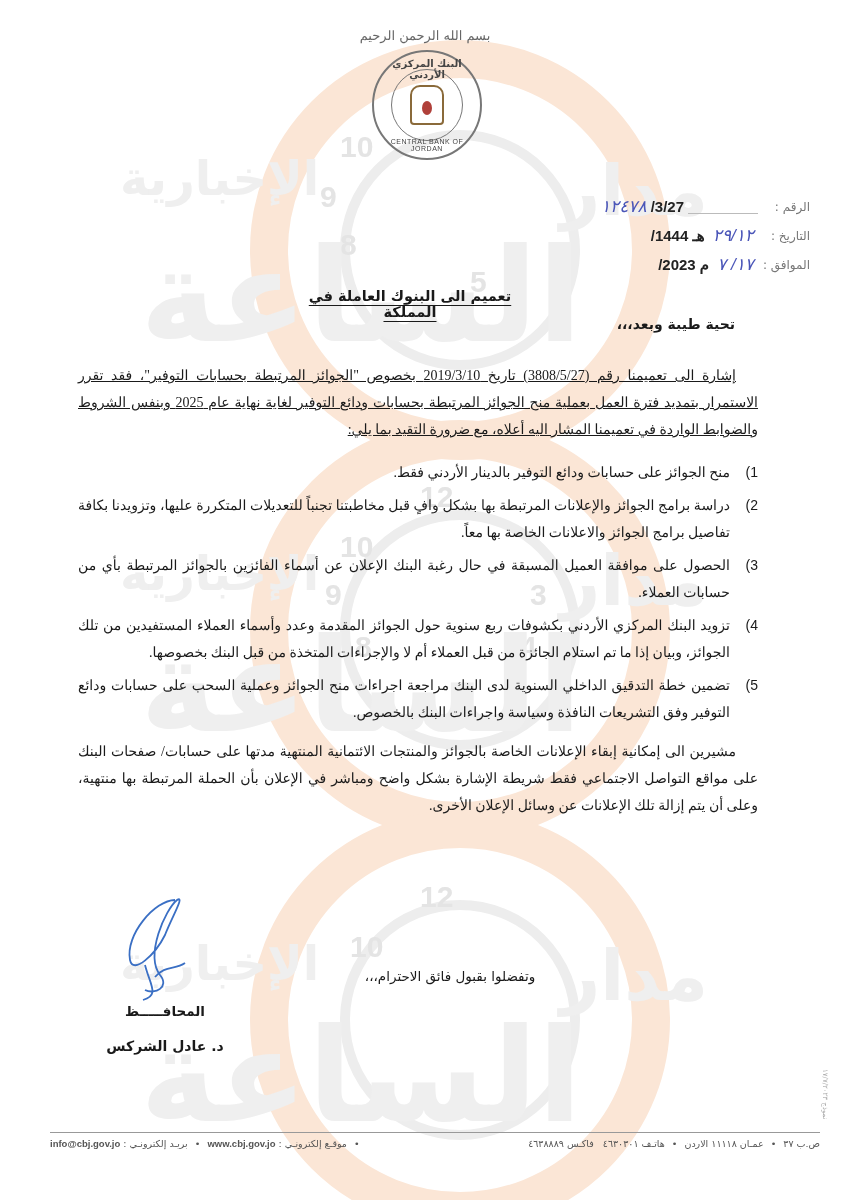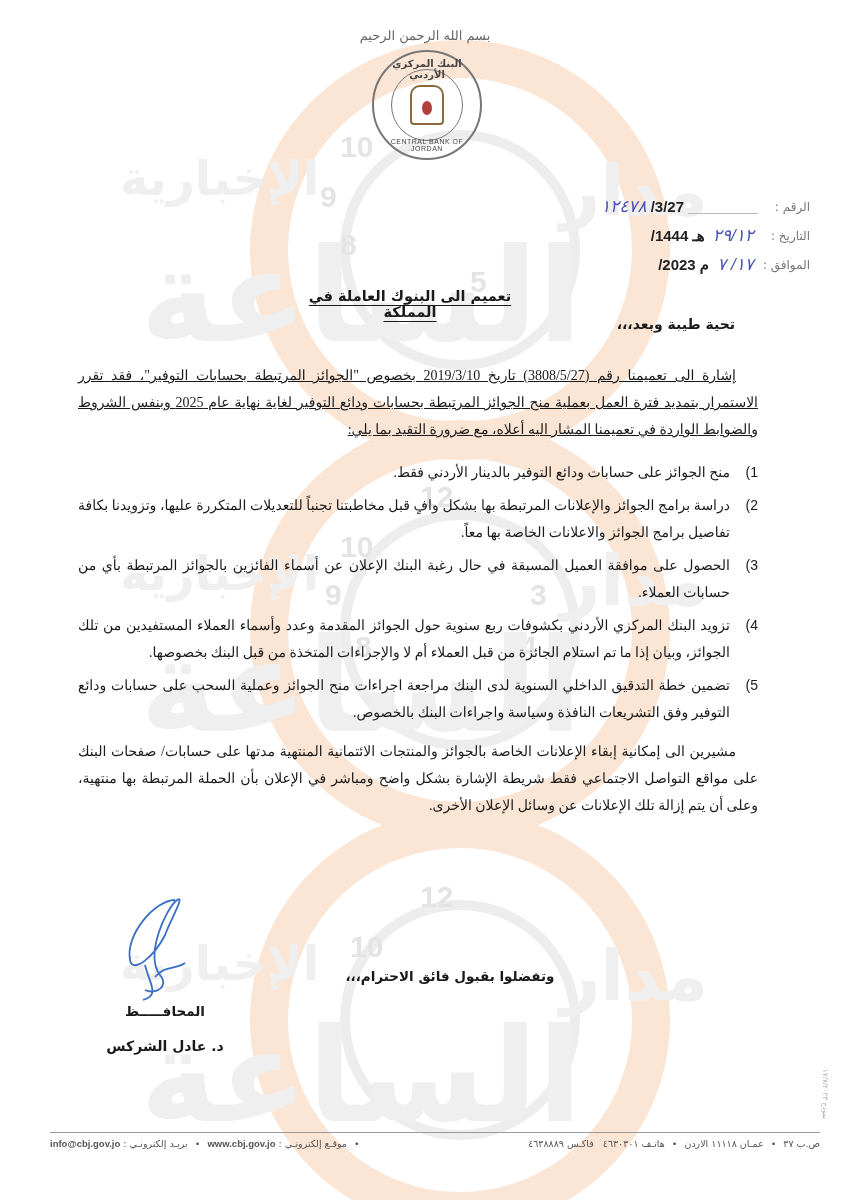--- a/index.html
+++ b/index.html
@@ -61,21 +61,21 @@
   .body { position: absolute; top: 362px; right: 92px; width: 680px; z-index: 2; font-family: "Liberation Serif", serif; font-size: 14px; line-height: 27px; text-align: justify; direction: rtl; }
   .para { text-indent: 22px; margin-bottom: 16px; text-decoration: underline; }
   .list { margin-top: 2px; }
   .li { display: flex; direction: rtl; margin-bottom: 6px; }
   .li-num { flex: 0 0 28px; font-family: "Liberation Sans", sans-serif; }
   .li-text { flex: 1; }
   .para2 { text-indent: 22px; margin-top: 12px; }
   .para3 { text-indent: 22px; margin-top: 24px; }
   .para4 { margin-top: 12px; }
 
-  .closing { position: absolute; top: 968px; left: 310px; width: 280px; text-align: center; z-index: 2; font-weight: bold; font-size: 13.5px; }
+  .closing { position: absolute; top: 968px; left: 310px; width: 280px; text-align: center; z-index: 2; font-weight: normal; font-size: 13.5px; }
 
   
   .sig { position: absolute; top: 895px; left: 115px; width: 90px; height: 110px; z-index: 2; }
   .sig-role { position: absolute; top: 1003px; left: 110px; width: 110px; text-align: center; z-index: 2; font-weight: bold; font-size: 13.5px; }
   .sig-name { position: absolute; top: 1038px; left: 100px; width: 130px; text-align: center; z-index: 2; font-weight: bold; font-size: 14px; }
 
   .side-note { position: absolute; top: 1030px; left: 815px; width: 14px; height: 90px; z-index: 2; font-size: 7px; color: #aaa; writing-mode: vertical-rl; }
 
   
   .footer-line { position: absolute; top: 1132px; left: 50px; width: 770px; border-top: 1.5px solid #999; z-index: 2; }

